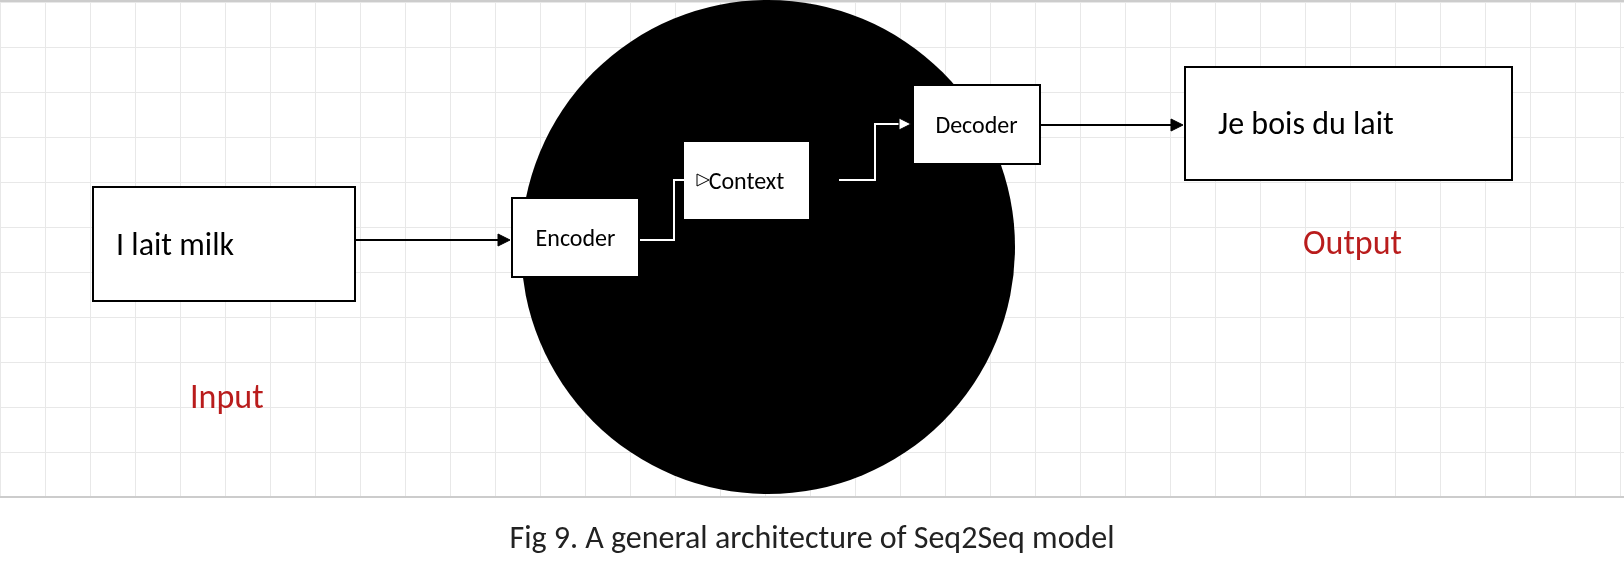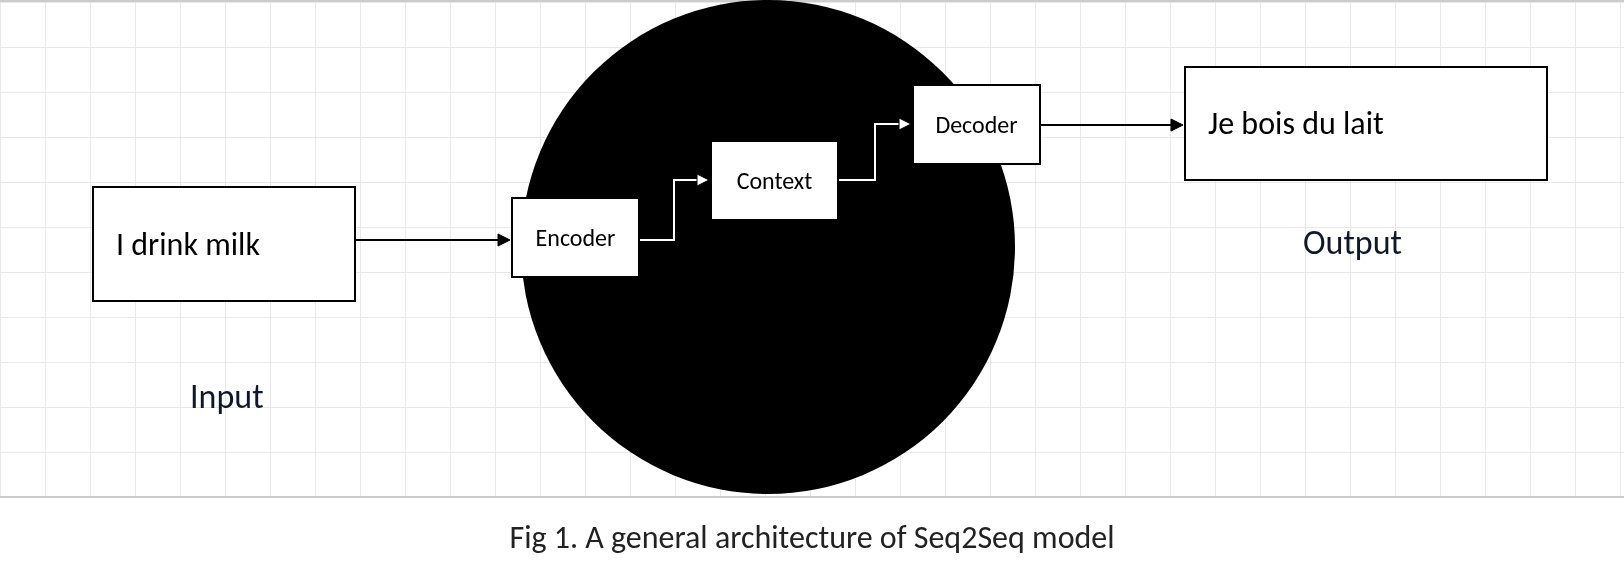--- a/index.html
+++ b/index.html
@@ -63,49 +63,49 @@
     .encoder-box {
       left: 511px;
       top: 197px;
       width: 129px;
       height: 81px;
       font-size: 24px;
       justify-content: center;
     }
     
     .context-box {
-      left: 710px;
+      left: 682px;
       top: 140px;
       width: 129px;
       height: 81px;
       font-size: 24px;
     }
     
     .decoder-box {
       left: 912px;
       top: 84px;
       width: 129px;
       height: 81px;
       font-size: 24px;
       justify-content: center;
     }
     
     .output-box {
       left: 1184px;
       top: 66px;
-      width: 364px;
+      width: 329px;
       height: 115px;
       justify-content: flex-start;
-      padding-left: 22px;
+      padding-left: 32px;
       font-size: 32px;
     }
     
     .blue-label {
       position: absolute;
-      color: #0f172a;
+      color: #b91c1c;
       font-size: 34px;
     }
     
     .input-label {
       left: 190px;
       top: 376px;
     }
     
     .output-label {
       left: 1303px;
@@ -129,21 +129,21 @@
     }
   </style>
 </head>
 <body>
 
 <div class="grid-area"></div>
 
 <div class="black-circle"></div>
 
 <div class="box input-box">
-  <span>I drink milk</span>
+  <span>I lait milk</span>
 </div>
 
 <div class="box encoder-box">
   <span>Encoder</span>
 </div>
 
 <div class="box context-box">
   <span>Context</span>
 </div>
 
@@ -171,13 +171,13 @@
 <svg class="arrow" style="left:839px; top:112px; width:78px; height:78px;">
   <polyline points="0,68 36,68 36,12 60,12" stroke="white" stroke-width="2" fill="none"></polyline>
   <polygon points="60,6 72,12 60,18" fill="white"></polygon>
 </svg>
 
 <svg class="arrow" style="left:1041px; top:115px; width:148px; height:20px;">
   <line x1="0" y1="10" x2="130" y2="10" stroke="black" stroke-width="2"></line>
   <polygon points="130,4 142,10 130,16"></polygon>
 </svg>
 
-<div class="caption">Fig 1. A general architecture of Seq2Seq model</div>
+<div class="caption">Fig 9. A general architecture of Seq2Seq model</div>
 
 </body></html>

